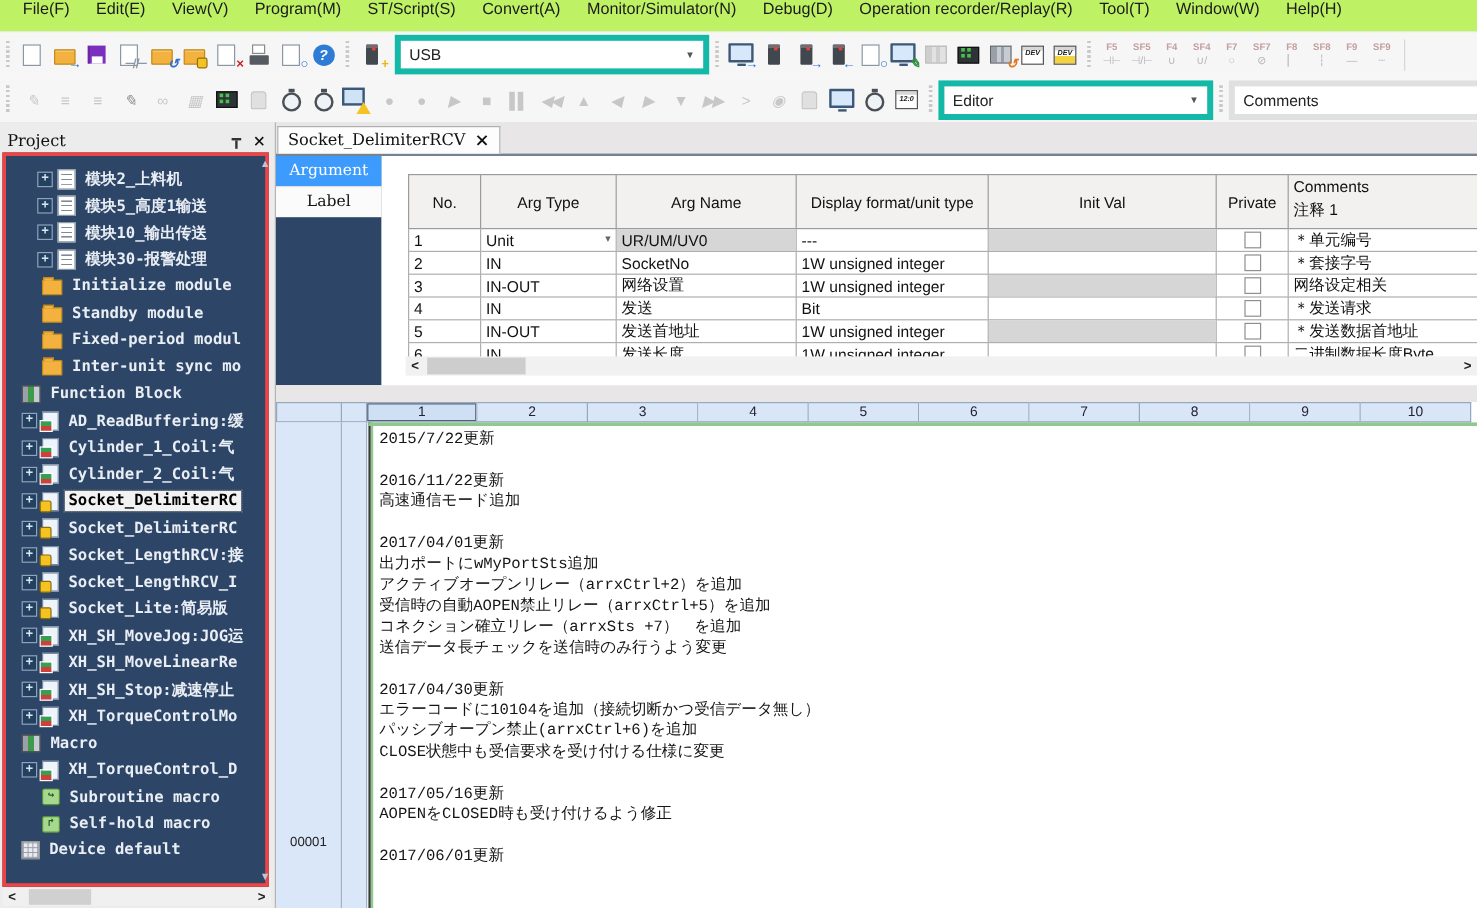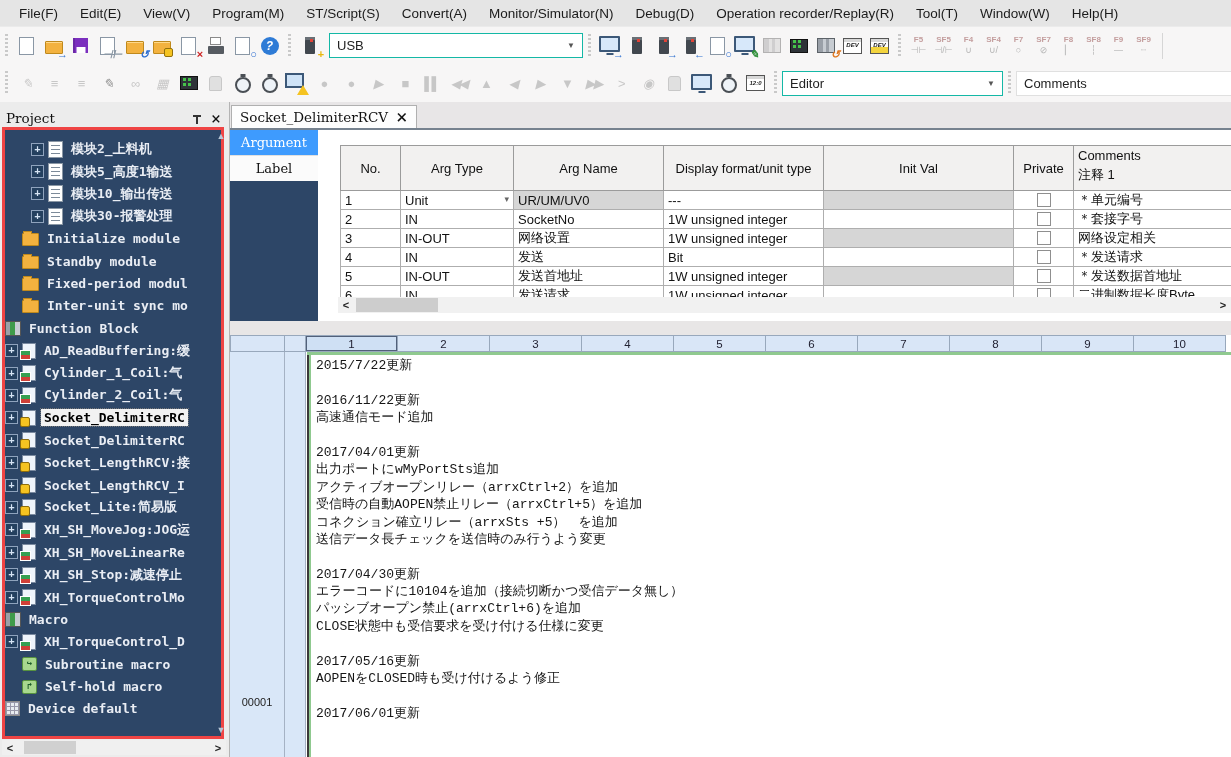--- a/index.html
+++ b/index.html
@@ -1,20 +1,20 @@
 <!DOCTYPE html>
 <html><head>
 <meta charset="utf-8">
 <style>
   html,body{margin:0;padding:0;background:#fff}
   .app{position:relative;width:1231px;height:757px;overflow:hidden;background:#fff;
        font-family:"Liberation Sans",sans-serif;-webkit-font-smoothing:antialiased}
   
-  .menubar{position:absolute;left:0;top:0;right:0;height:26px;background:#e5e5e5;
-           border-bottom:1px solid #ebebeb;display:flex;align-items:center;padding-left:8px}
+  .menubar{position:absolute;left:0;top:0;right:0;height:26px;background:#bef264;
+           border-bottom:1px solid #ebebeb;display:flex;align-items:flex-start;padding-left:8px}
   .menu-item{padding:0 11px;font-size:13.5px;color:#1b1b1b;white-space:nowrap}
   
   .tb{position:absolute;left:0;right:0;display:flex;align-items:center;background:#f7f6f6}
   .tb1{top:27px;height:37px}
   .tb2{top:64px;height:38px;border-bottom:1px solid #dcdcdc}
   .sep{flex:none;width:3px;height:24px;margin:0 5px;
        background:repeating-linear-gradient(180deg,#c9c9c9 0 2px,transparent 2px 4px)}
   .vline{flex:none;width:1px;height:26px;background:#d6d6d6;margin-left:6px}
   .ti{flex:none;width:25px;height:25px;margin:0 1px;position:relative;display:flex;
       align-items:center;justify-content:center}
@@ -47,37 +47,37 @@
       background:linear-gradient(90deg,#9aa0a8 0 5px,#c7ccd2 5px 8px,#9aa0a8 8px 11px,#c7ccd2 11px)}
   [data-k="unitg"]::before{content:"";width:16px;height:12px;background:#2e3338;border:1px solid #111}
   [data-k="unitg"]::after{content:"";position:absolute;top:12px;left:7px;width:3px;height:3px;background:#46c24a;
       box-shadow:5px 0 0 #46c24a,0 -5px 0 #46c24a,5px -5px 0 #46c24a}
   [data-k="swatch"]::before{content:"";width:12px;height:12px;border:2px solid #4a4f55;border-radius:50%;background:#eef3f8;margin-top:4px}
   [data-k="swatch"]::after{content:"";position:absolute;top:3px;left:50%;transform:translateX(-50%);width:5px;height:3px;background:#4a4f55}
   [data-k="warnmon"]::before{content:"";width:15px;height:11px;background:#cfe3f7;border:2px solid #3c5878;margin:0 4px 5px 0}
   [data-k="warnmon"]::after{content:"";position:absolute;right:0;bottom:1px;border-left:6px solid transparent;
       border-right:6px solid transparent;border-bottom:10px solid #f5c321}
   [data-k="tool"]::before{content:"";width:11px;height:13px;background:#c2c6cb;border:1px solid #8d9196;border-radius:3px 3px 1px 1px}
-  .combo{flex:none;height:23px;background:#fff;border:1px solid #14b8a6;display:flex;align-items:center;
+  .combo{flex:none;height:23px;background:#fff;border:5px solid #14b8a6;display:flex;align-items:center;
          font-size:13px;color:#222;padding:0 7px}
   .carr{margin-left:auto;font-size:8px;color:#555;padding-left:10px}
   .fk{flex:none;width:25px;height:28px;display:flex;flex-direction:column;align-items:center;justify-content:center;line-height:1}
   .fkk{font-size:8px;color:#c49e9e;font-weight:bold}
   .fks{font-size:9px;color:#b5b5b5;margin-top:2px;white-space:nowrap}
   
   .proj{position:absolute;left:0;top:102px;width:229px;height:655px;background:#ececec;border-right:1px solid #b4b4b4}
   .proj-hd{height:24px;display:flex;align-items:flex-end;padding:0 6px;font-family:"DejaVu Serif",serif;font-size:13.5px;color:#111}
   .pin{margin-left:auto;width:12px;height:12px;position:relative}
   .pin::before{content:"";position:absolute;top:1px;left:2px;width:8px;height:2px;background:#333}
   .pin::after{content:"";position:absolute;top:3px;left:5px;width:2px;height:7px;background:#333}
   .pclose{width:14px;font-size:13px;font-weight:bold;color:#111;text-align:center;margin-left:6px}
   .tree{position:absolute;left:2px;top:25px;width:222px;height:612px;background:#2d4667;
         border:3px solid #ef4444;overflow:hidden;padding-top:8px;box-sizing:border-box}
   .titem{height:22.4px;display:flex;align-items:center;white-space:nowrap;overflow:hidden;
-         font-family:"DejaVu Sans Mono",monospace;font-weight:bold;font-size:13px;color:#e9edf4;padding-left:0}
+         font-family:"DejaVu Sans Mono",monospace;font-weight:bold;font-size:13px;color:#e9edf4;padding-left:13px}
   .titem[data-lv="3"]{padding-left:26px}
   .plus{flex:none;width:11px;height:11px;margin-right:4px;border:1px solid #8fa3bd;background:#24405f;
         color:#d6e4f4;font-size:10px;line-height:9px;text-align:center;visibility:hidden}
   .plus::before{content:"+"}
   .titem[data-plus="1"] .plus{visibility:visible}
   .tic{flex:none;position:relative;margin-right:5px}
   .tic[data-k="ldoc"]{width:13px;height:15px;background:#fff;border:1px solid #8a97a5}
   .tic[data-k="ldoc"]::after{content:"";position:absolute;left:2px;right:2px;top:3px;bottom:3px;
         background:repeating-linear-gradient(180deg,#7c8a99 0 1px,transparent 1px 4px)}
   .tic[data-k="folder"]{width:15px;height:11px;background:#f3b23f;border:1px solid #bf891c;border-radius:1px;margin-top:2px}
@@ -729,21 +729,21 @@
           <td data-gray="1"></td>
           <td>
               <span class="cbx"></span>
             </td>
           <td>＊发送数据首地址</td>
         </tr>
 
         <tr>
           <td>6</td>
           <td class="c-type">IN</td>
-          <td>发送请求</td>
+          <td>发送长度</td>
           <td>1W unsigned integer</td>
           <td></td>
           <td>
               <span class="cbx"></span>
             </td>
           <td>二进制数据长度Byte</td>
         </tr>
       </tbody>
     </table>
     <div class="tsb">
@@ -801,21 +801,21 @@
       <div class="sline"></div>
 
       <div class="sline">2017/04/01更新</div>
 
       <div class="sline">出力ポートにwMyPortSts追加</div>
 
       <div class="sline">アクティブオープンリレー（arrxCtrl+2）を追加</div>
 
       <div class="sline">受信時の自動AOPEN禁止リレー（arrxCtrl+5）を追加</div>
 
-      <div class="sline">コネクション確立リレー（arrxSts +5）　を追加</div>
+      <div class="sline">コネクション確立リレー（arrxSts +7）　を追加</div>
 
       <div class="sline">送信データ長チェックを送信時のみ行うよう変更</div>
 
       <div class="sline"></div>
 
       <div class="sline">2017/04/30更新</div>
 
       <div class="sline">エラーコードに10104を追加（接続切断かつ受信データ無し）</div>
 
       <div class="sline">パッシブオープン禁止(arrxCtrl+6)を追加</div>

